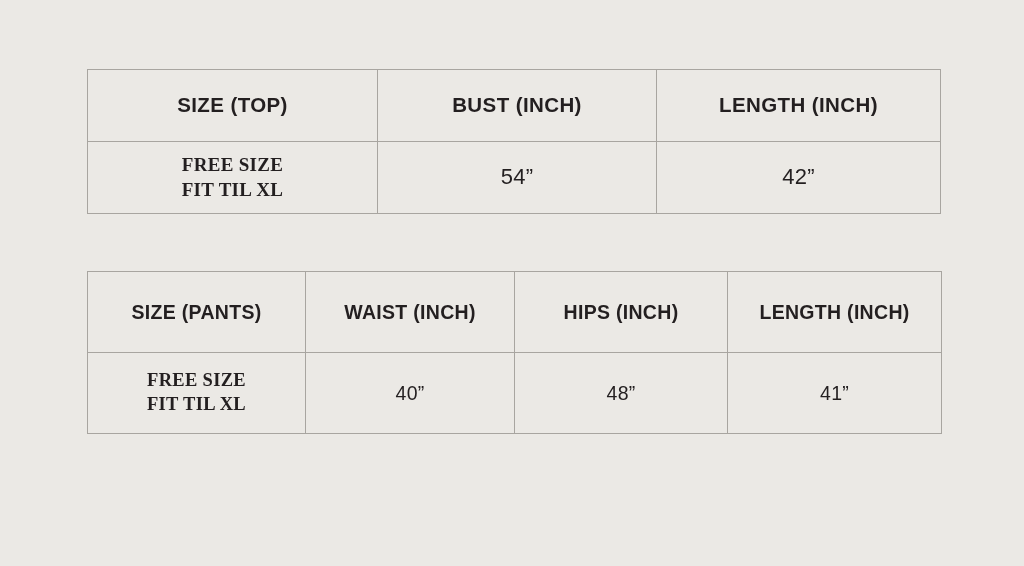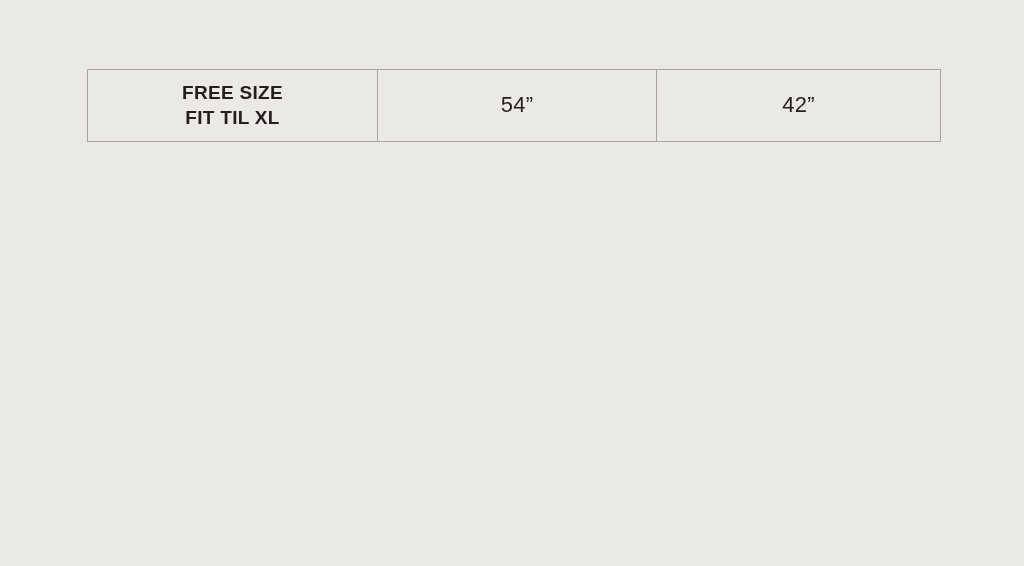--- a/index.html
+++ b/index.html
@@ -81,34 +81,59 @@
     font-weight: bold;
     letter-spacing: 0.3px;
   }
   #table-pants .val {
     font-size: 19.5px;
     font-weight: normal;
     letter-spacing: 0.2px;
   }
   .two-line span {
     display: block;
+    font-family: Liberation Serif, serif;
   }
 </style>
 </head>
 <body>
 
 <div class="page">
 
   <table class="size-table" id="table-top">
     <tbody>
+      <tr>
+        <td class="c0 hdr">SIZE (TOP)</td>
+        <td class="c1 hdr">BUST (INCH)</td>
+        <td class="c2 hdr">LENGTH (INCH)</td>
+      </tr>
       <tr>
         <td class="c0 lbl two-line">
           <span>FREE SIZE</span>
           <span>FIT TIL XL</span>
         </td>
         <td class="c1 val">54”</td>
         <td class="c2 val">42”</td>
       </tr>
     </tbody>
   </table>
 
+  <table class="size-table" id="table-pants">
+    <tbody>
+      <tr>
+        <td class="c0 hdr">SIZE (PANTS)</td>
+        <td class="c1 hdr">WAIST (INCH)</td>
+        <td class="c2 hdr">HIPS (INCH)</td>
+        <td class="c3 hdr">LENGTH (INCH)</td>
+      </tr>
+      <tr>
+        <td class="c0 lbl two-line">
+          <span>FREE SIZE</span>
+          <span>FIT TIL XL</span>
+        </td>
+        <td class="c1 val">40”</td>
+        <td class="c2 val">48”</td>
+        <td class="c3 val">41”</td>
+      </tr>
+    </tbody>
+  </table>
 
 </div>
 
 </body></html>

